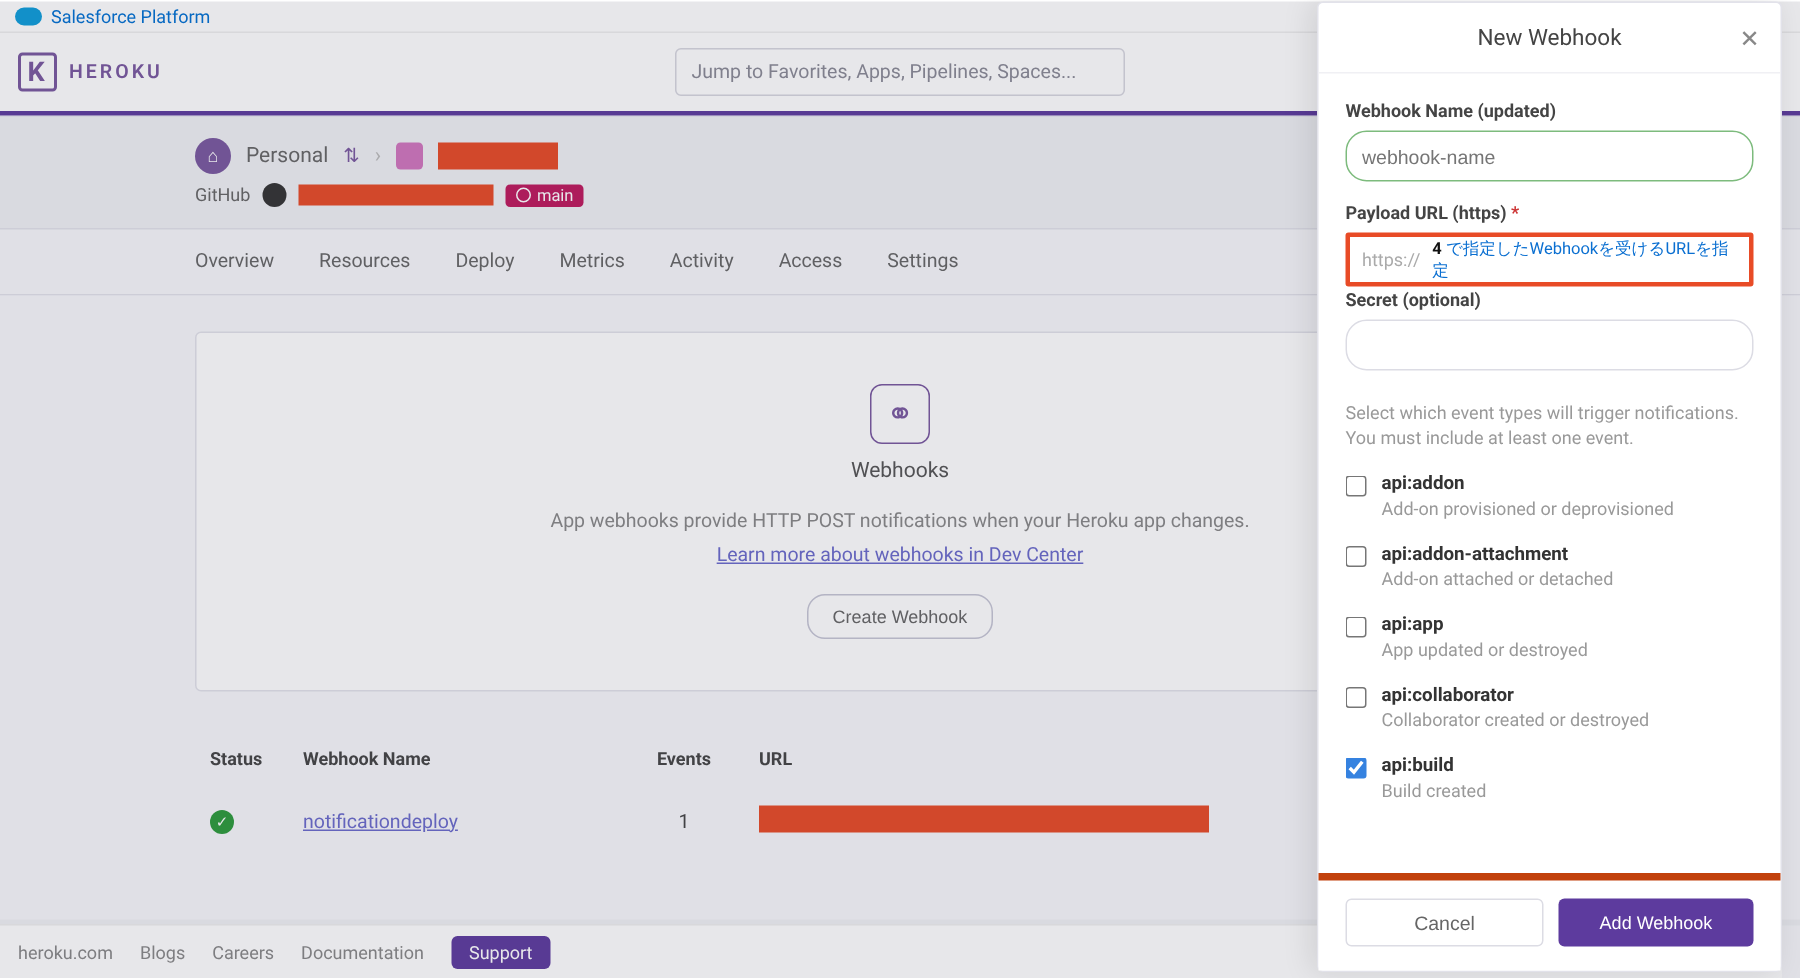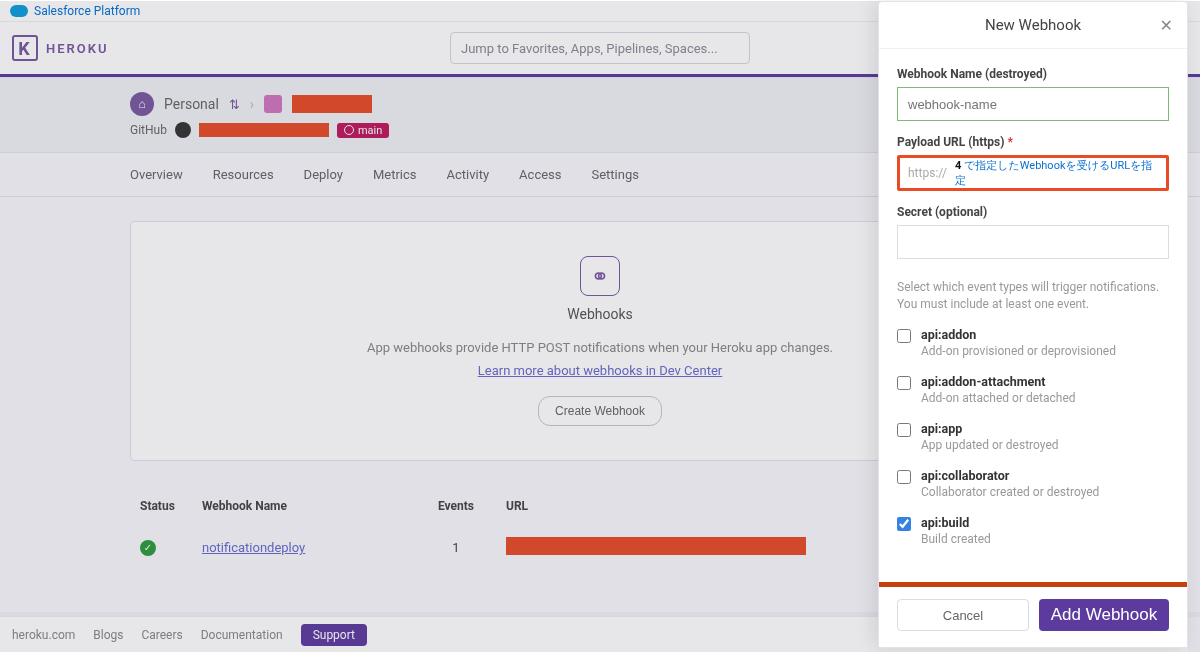--- a/index.html
+++ b/index.html
@@ -92,35 +92,35 @@
 
   .overlay{position:absolute;inset:0;top:1px;background:rgba(60,60,80,0.12);}
 
   .panel{position:absolute;top:1px;right:12px;bottom:4px;width:310px;background:#fff;border:1px solid #e2e2ea;border-radius:4px;box-shadow:-4px 0 20px rgba(0,0,0,0.1);display:flex;flex-direction:column;}
   .panel-header{display:flex;align-items:center;justify-content:center;position:relative;padding:14px;border-bottom:1px solid #f0f0f4;}
   .panel-title{font-size:15px;color:#444;text-align:center;width:100%;}
   .panel-close{position:absolute;right:14px;top:14px;color:#888;cursor:pointer;font-size:16px;}
   .panel-body{padding:18px 18px 8px;flex:1;overflow-y:auto;}
   .flabel{font-size:12px;font-weight:700;color:#444;margin-bottom:6px;display:block;}
   .req{color:#c33;}
-  .finput{width:100%;height:34px;border:1px solid #7dbb7d;border-radius:0;padding:0 10px;font-size:13px;color:#333;margin-bottom:14px;}
+  .finput{width:100%;height:34px;border:1px solid #7dbb7d;border-radius:14px;padding:0 10px;font-size:13px;color:#333;margin-bottom:14px;}
   .finput.plain{border-color:#dcdce4;}
-  .url-wrap{width:100%;height:36px;border:3px solid #e84b26;border-radius:2px;margin-bottom:14px;display:flex;align-items:center;padding:0 8px;gap:8px;}
+  .url-wrap{width:100%;height:36px;border:3px solid #e84b26;border-radius:2px;margin-bottom:2px;display:flex;align-items:center;padding:0 8px;gap:8px;}
   .url-prefix{font-size:12px;color:#aaa;}
   .url-anno{font-size:11px;color:#0a6fd1;}
   .url-anno b{color:#111;font-weight:700;}
   .etypes-title{font-size:13px;font-weight:700;color:#444;margin-top:10px;}
   .etypes-sub{font-size:12px;color:#999;margin:6px 0 14px;line-height:1.4;}
   .etype{display:flex;gap:10px;margin-bottom:16px;align-items:flex-start;}
   .etype input{margin-top:2px;width:14px;height:14px;accent-color:#3582e0;}
   .etype .name{font-size:12.5px;font-weight:700;color:#333;}
   .etype .desc{font-size:12px;color:#999;margin-top:2px;}
   .panel-footer{border-top:5px solid #c2410c;padding:12px 18px 16px;display:flex;gap:10px;background:#fff;}
   .btn-cancel{flex:1;height:32px;border:1px solid #dcdce4;border-radius:4px;background:#fff;color:#666;font-size:13px;cursor:pointer;}
-  .btn-add{flex:1;height:32px;border:none;border-radius:4px;background:#5d3b9e;color:#fff;font-size:17px;cursor:pointer;}
+  .btn-add{flex:1;height:32px;border:none;border-radius:4px;background:#5d3b9e;color:#fff;font-size:12px;cursor:pointer;}
 </style>
 </head>
 <body>
 
 <div class="sf-bar">
   <span class="sf-cloud"></span>
   <span>Salesforce Platform</span>
 </div>
 
 <div class="heroku-header">
@@ -200,21 +200,21 @@
 </div>
 
 <div class="overlay"></div>
 
 <div class="panel">
   <div class="panel-header">
     <div class="panel-title">New Webhook</div>
     <div class="panel-close">✕</div>
   </div>
   <div class="panel-body">
-    <label class="flabel">Webhook Name (destroyed)</label>
+    <label class="flabel">Webhook Name (updated)</label>
     <input class="finput" placeholder="webhook-name" style="">
     <label class="flabel"><span>Payload URL (https)</span> <span class="req">*</span></label>
     <div class="url-wrap">
       <span class="url-prefix">https://</span>
       <span class="url-anno"><b>4</b> で指定したWebhookを受けるURLを指定</span>
     </div>
     <label class="flabel">Secret (optional)</label>
     <input class="finput plain" style="">
     <div class="etypes-sub">Select which event types will trigger notifications. You must include at least one event.</div>
     <div id="etypes">

